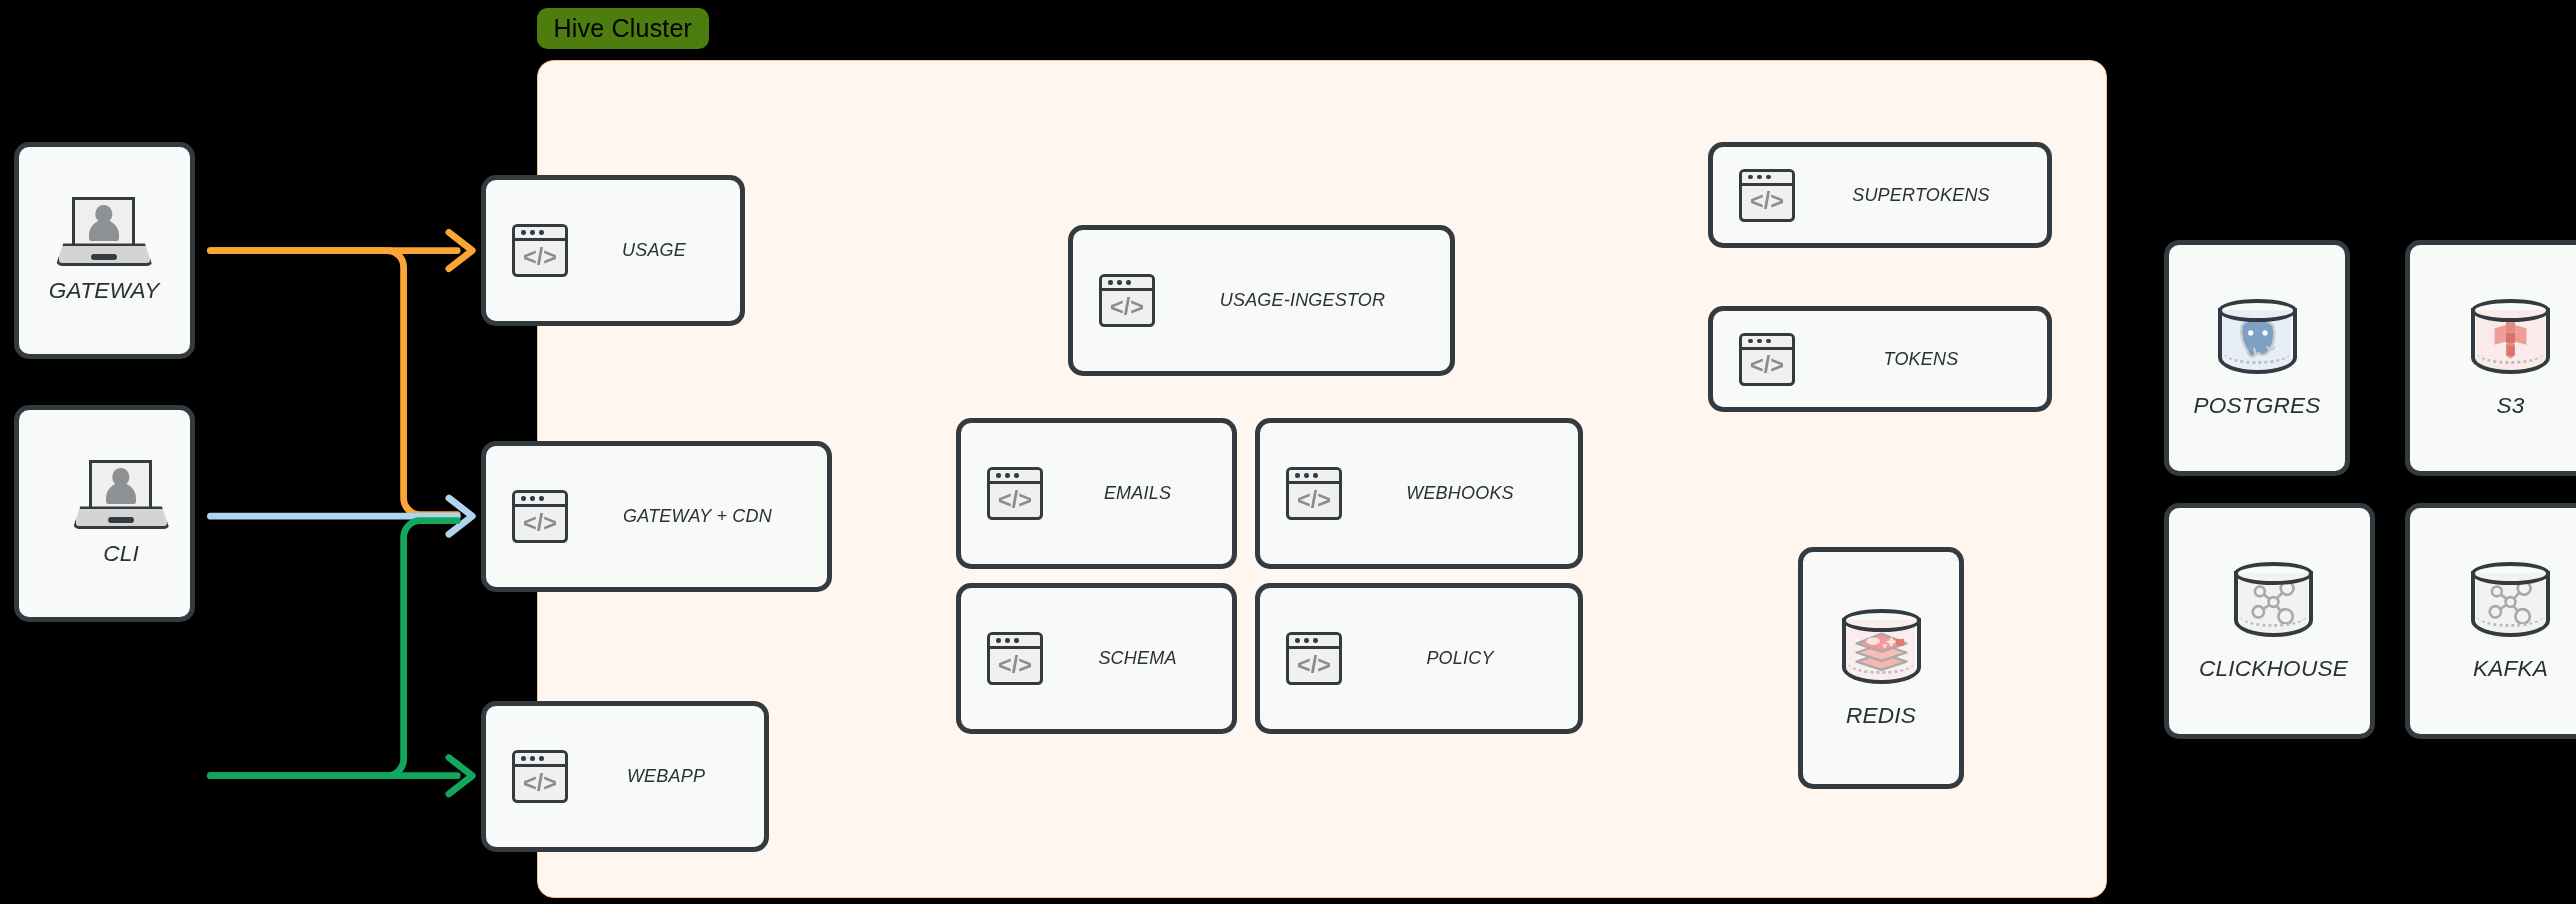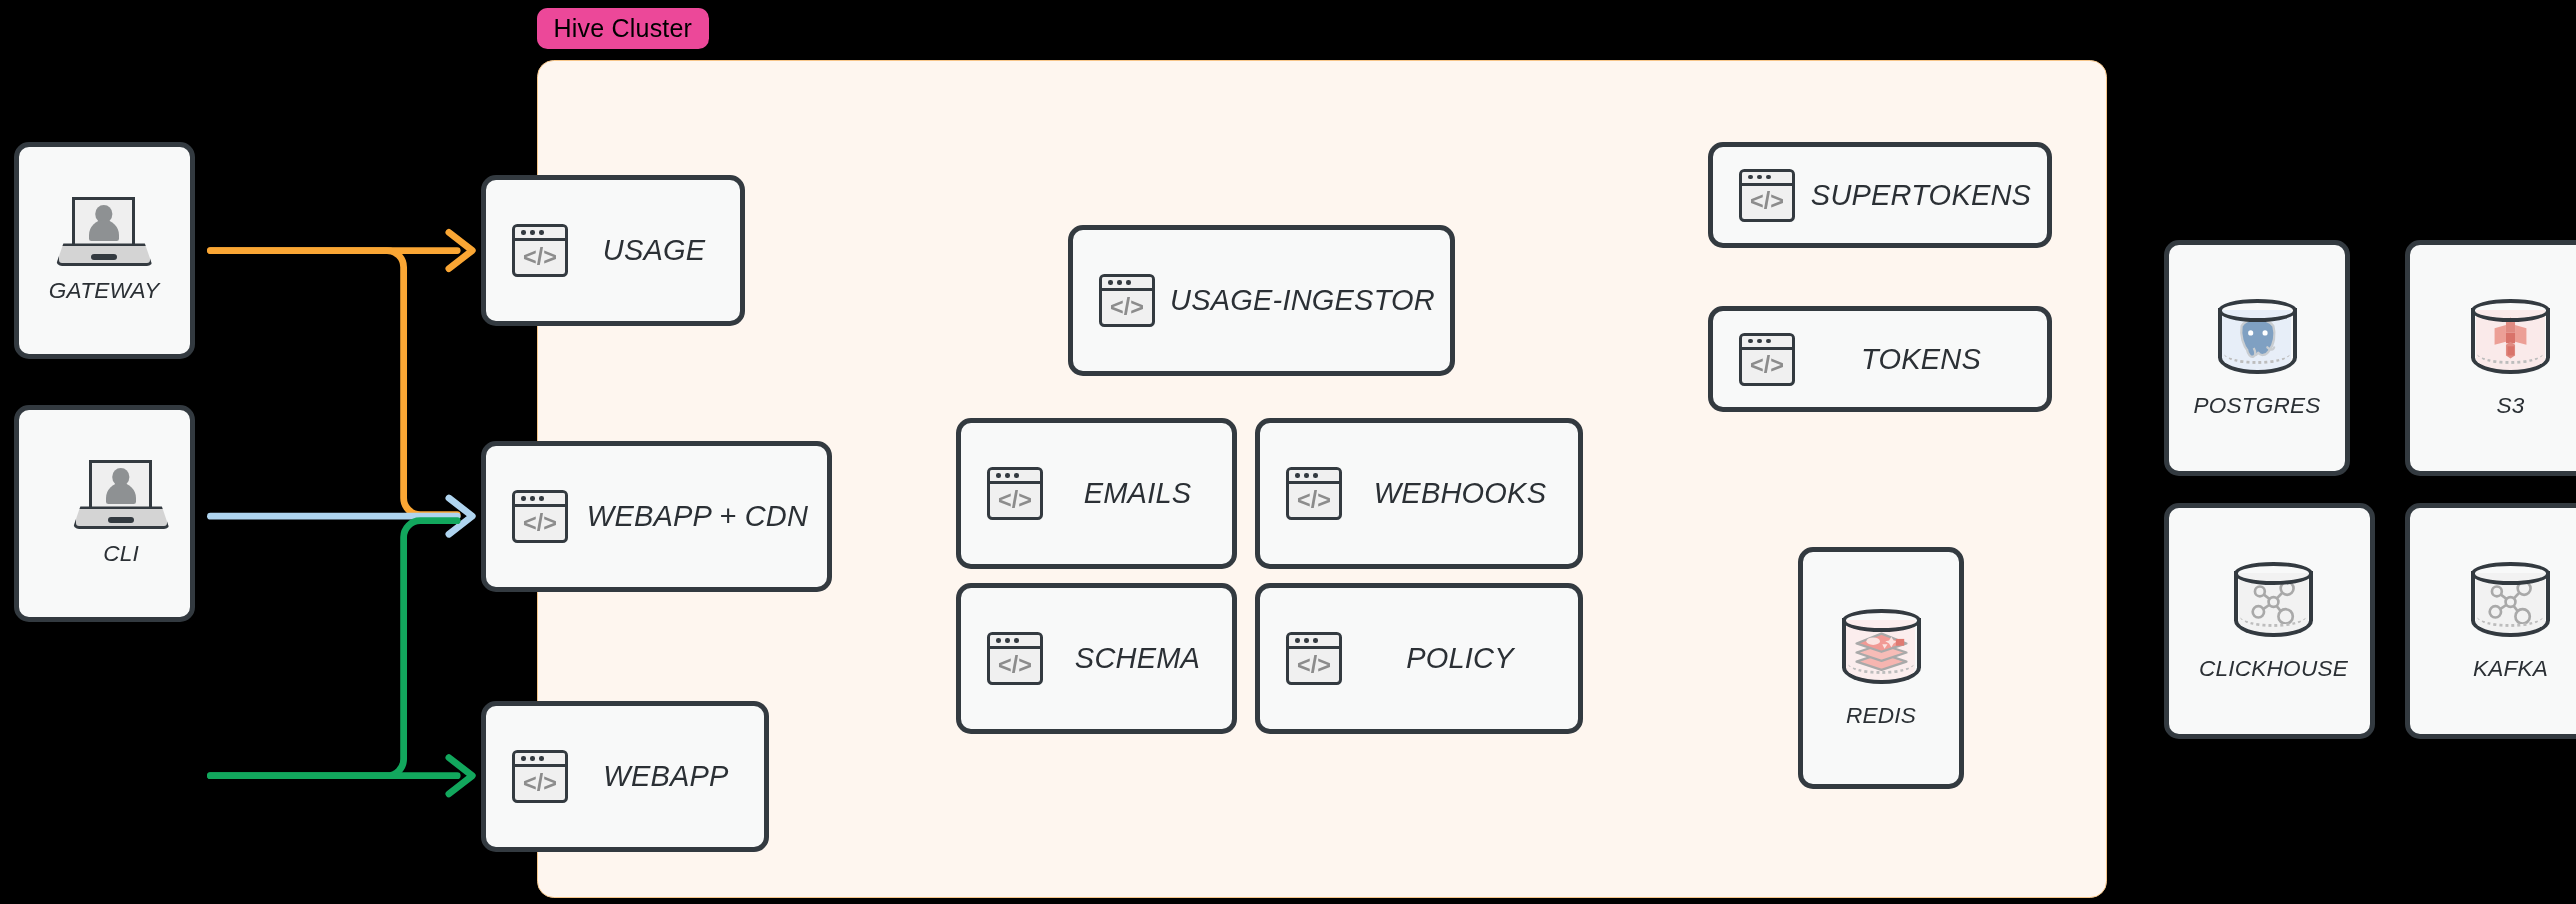--- a/index.html
+++ b/index.html
@@ -13,21 +13,21 @@
   
   .cluster-panel{
     position:absolute;
     background:#FEF6EF;
     border:1.5px solid #F7C68A;
     border-radius:16.6px;
     box-sizing:border-box;
   }
   .cluster-badge{
     position:absolute;
-    background:#ec4899;
+    background:#4d7c0f;
     color:#000;
     border-radius:10.6px;
     font-size:25px;
     display:flex;align-items:center;justify-content:center;
     padding:0 16.6px;
     height:41px;
     white-space:nowrap;
     letter-spacing:0.2px;
   }
 
@@ -42,21 +42,21 @@
     align-items:center;
   }
   .node.vert{flex-direction:column;justify-content:center;}
   .node-label{
     font-style:italic;
     color:#2B3035;
     white-space:nowrap;
     letter-spacing:0.2px;
   }
   
-  .svc .node-label{font-size:29px;flex:1;text-align:center;}
+  .svc .node-label{font-size:18px;flex:1;text-align:center;}
   .svc .ic{margin-left:26px;flex:0 0 auto;}
 
   
   .stack .node-label{font-size:22.6px;margin-top:12px;}
 
   
   .ic-browser{
     width:56px;height:53px;box-sizing:border-box;
     border:3.8px solid #333A40;border-radius:5.3px;
     background:#F0F0F0;overflow:hidden;position:relative;
@@ -196,21 +196,21 @@
 
   <div class="node svc" style="left:481px;top:441px;width:351px;height:151px;">
     <span class="ic ic-browser">
       <span class="bar">
           <i></i>
           <i></i>
           <i></i>
         </span>
         <span class="code">&lt;/&gt;</span>
     </span>
-    <span class="node-label">WEBAPP + CDN</span>
+    <span class="node-label">GATEWAY + CDN</span>
   </div>
 
   <div class="node svc" style="left:481px;top:701px;width:288px;height:151px;">
     <span class="ic ic-browser">
       <span class="bar">
           <i></i>
           <i></i>
           <i></i>
         </span>
         <span class="code">&lt;/&gt;</span>

